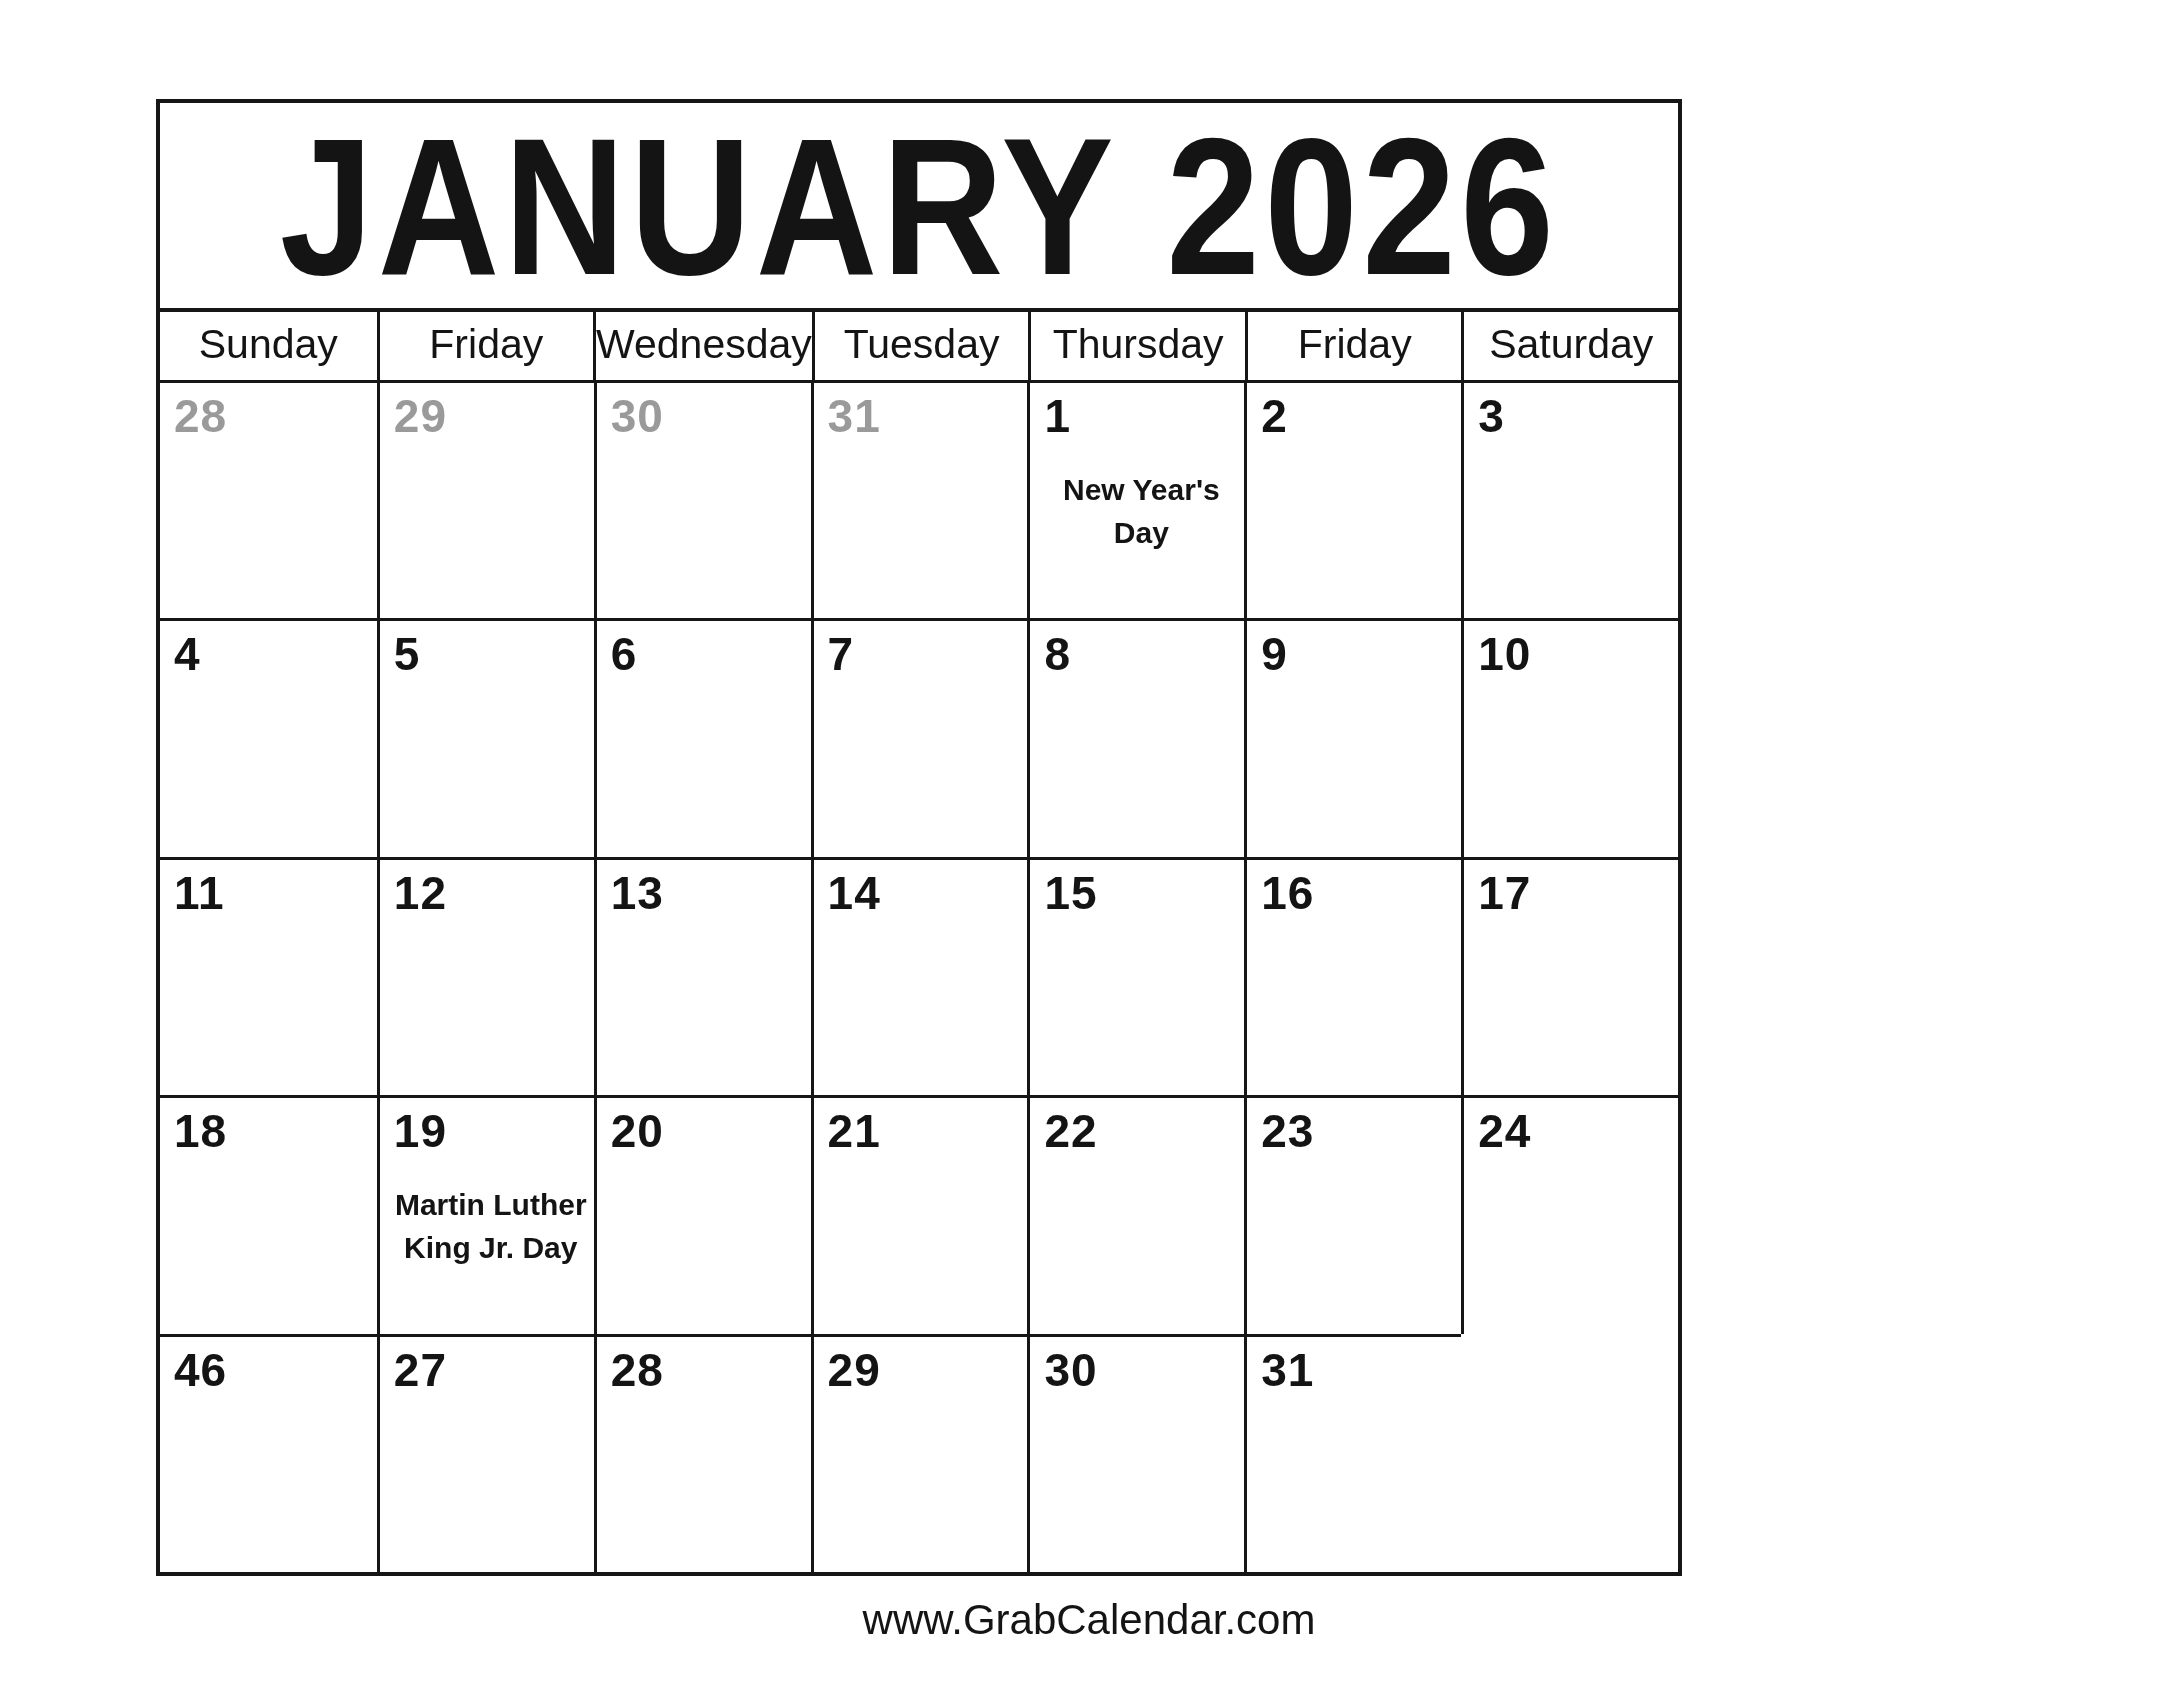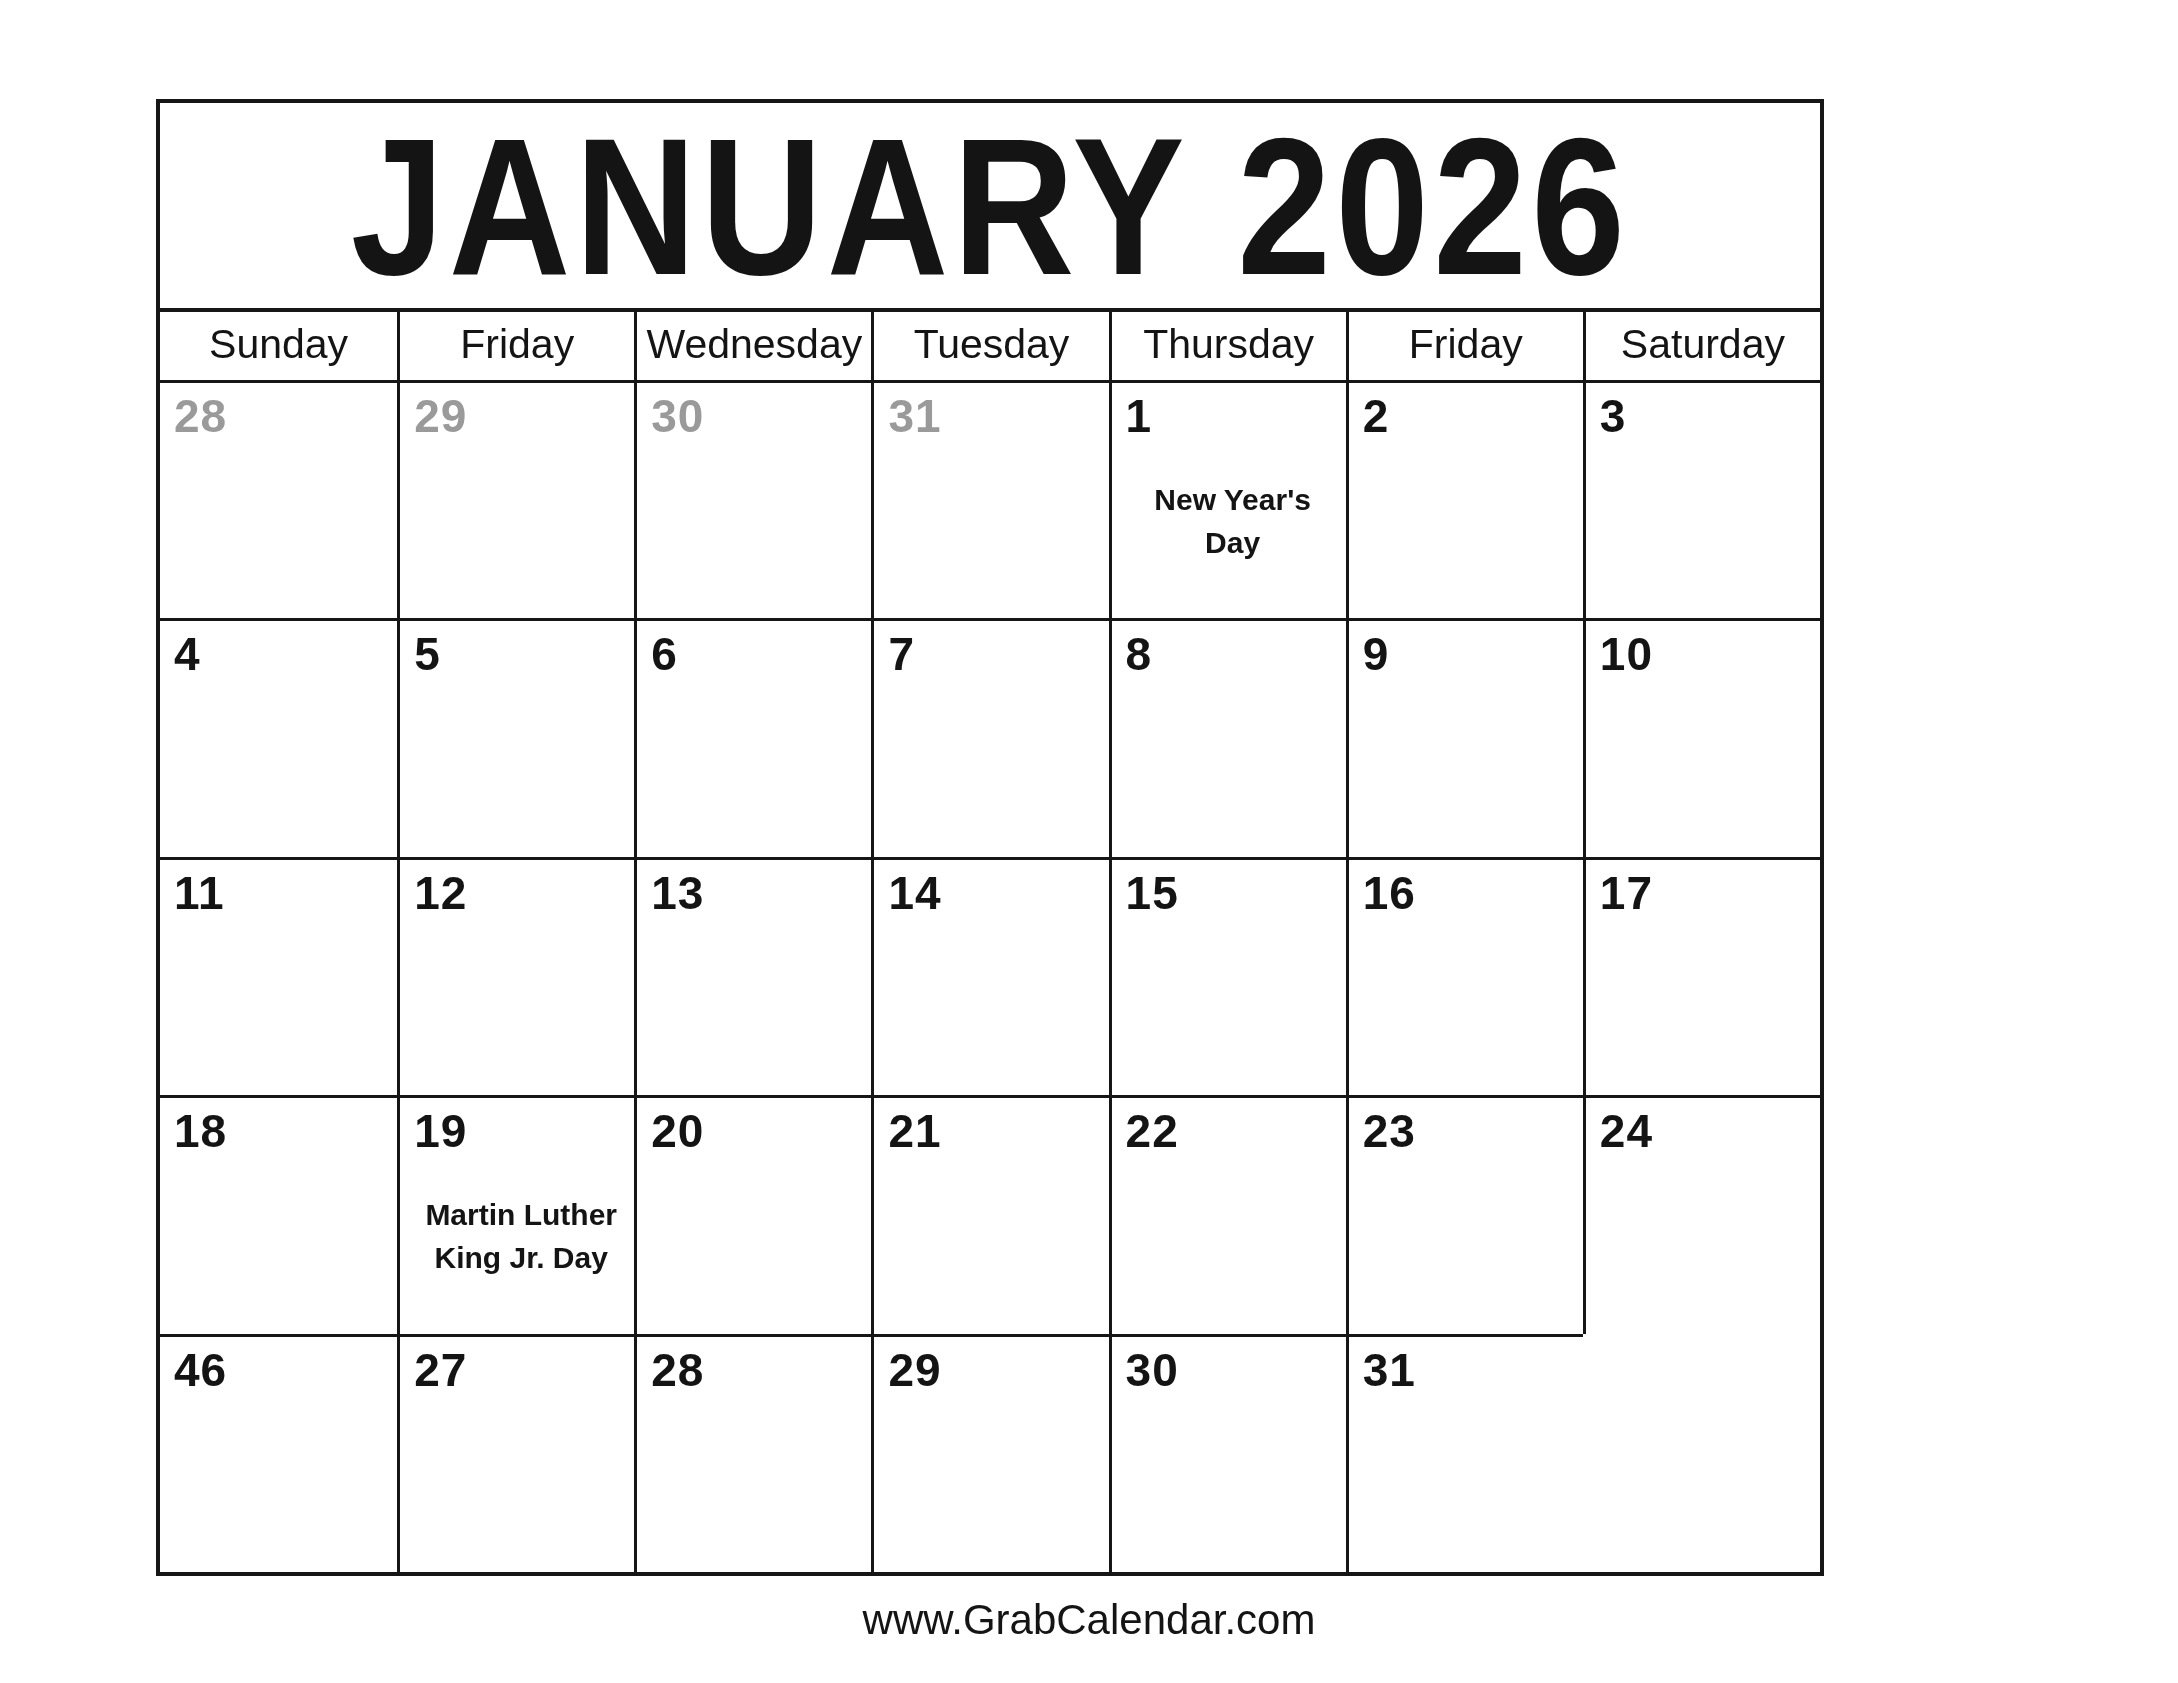--- a/index.html
+++ b/index.html
@@ -14,21 +14,21 @@
   }
   .page {
     position: absolute;
     inset: 0;
     background: #ffffff;
   }
   .calendar {
     position: absolute;
     left: 156px;
     top: 99px;
-    width: 1668px;
+    width: 1526px;
     height: 1477px;
     box-sizing: border-box;
     border: 4px solid var(--line, #161616);
     display: flex;
     flex-direction: column;
     background: #ffffff;
   }
   .title-area {
     height: 205px;
     flex: none;
@@ -82,21 +82,21 @@
   .day-cell:nth-child(7n+1) { border-left: none; }
   .day-num {
     font-size: 46px;
     font-weight: bold;
     letter-spacing: 1px;
     color: var(--ink, #141414);
     line-height: 1.1;
   }
   .day-cell.muted .day-num { color: var(--muted, #9a9a9a); font-weight: bold; }
   .holiday {
-    margin-top: 36px;
+    margin-top: 26px;
     text-align: center;
     font-size: 30px;
     font-weight: 600;
     color: var(--ink, #141414);
     white-space: pre-line;
     line-height: 1.45;
   }
   .footer {
     position: absolute;
     left: 0;

